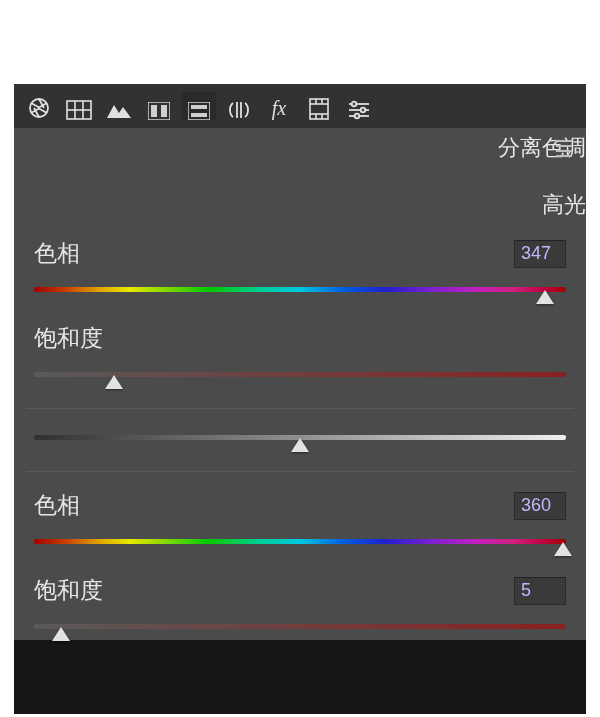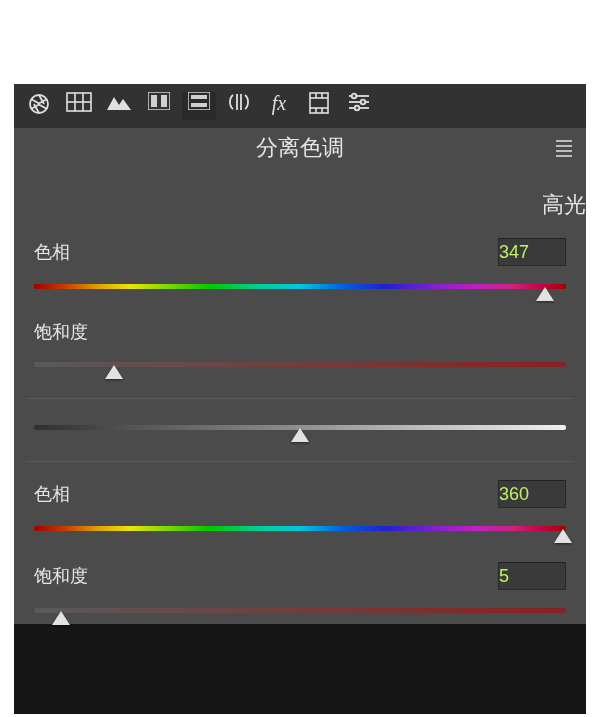--- a/index.html
+++ b/index.html
@@ -23,34 +23,34 @@
     background: #323232;
     display: flex;
     align-items: center;
     gap: 6px;
     padding: 0 8px;
   }
   .toolbar .icon {
     width: 34px;
     height: 28px;
     display: flex;
-    align-items: flex-start;
+    align-items: flex-end;
     justify-content: center;
     cursor: pointer;
   }
   .toolbar .icon svg { display: block; }
   .panel {
     background: #4b4b4b;
   }
   .panel-header {
     position: relative;
     height: 40px;
     display: flex;
     align-items: center;
-    justify-content: center;
+    justify-content: flex-end;
   }
   .panel-title {
     color: #e6e6e6;
     font-size: 22px;
   }
   .panel-menu {
     position: absolute;
     right: 10px;
     top: 10px;
     width: 20px;
@@ -79,32 +79,32 @@
   .row {
     display: flex;
     align-items: center;
     padding: 0 20px;
     gap: 12px;
     margin-bottom: 10px;
   }
   .row-label {
     width: 80px;
     color: #e6e6e6;
-    font-size: 18px;
+    font-size: 23px;
   }
   .spacer { flex: 1; }
   .value-input {
-    width: 68px;
+    width: 52px;
     height: 28px;
     background: #3a3a3a;
     border: 1px solid #2a2a2a;
     border-top-color: #222;
-    color: #bef264;
+    color: #c4b5fd;
     font-size: 18px;
-    padding: 2px 0;
+    padding: 2px 6px;
     text-align: left;
   }
   .slider-wrap {
     position: relative;
     height: 24px;
     margin: 0 20px 20px 20px;
   }
   .track {
     position: absolute;
     left: 0; right: 0;

